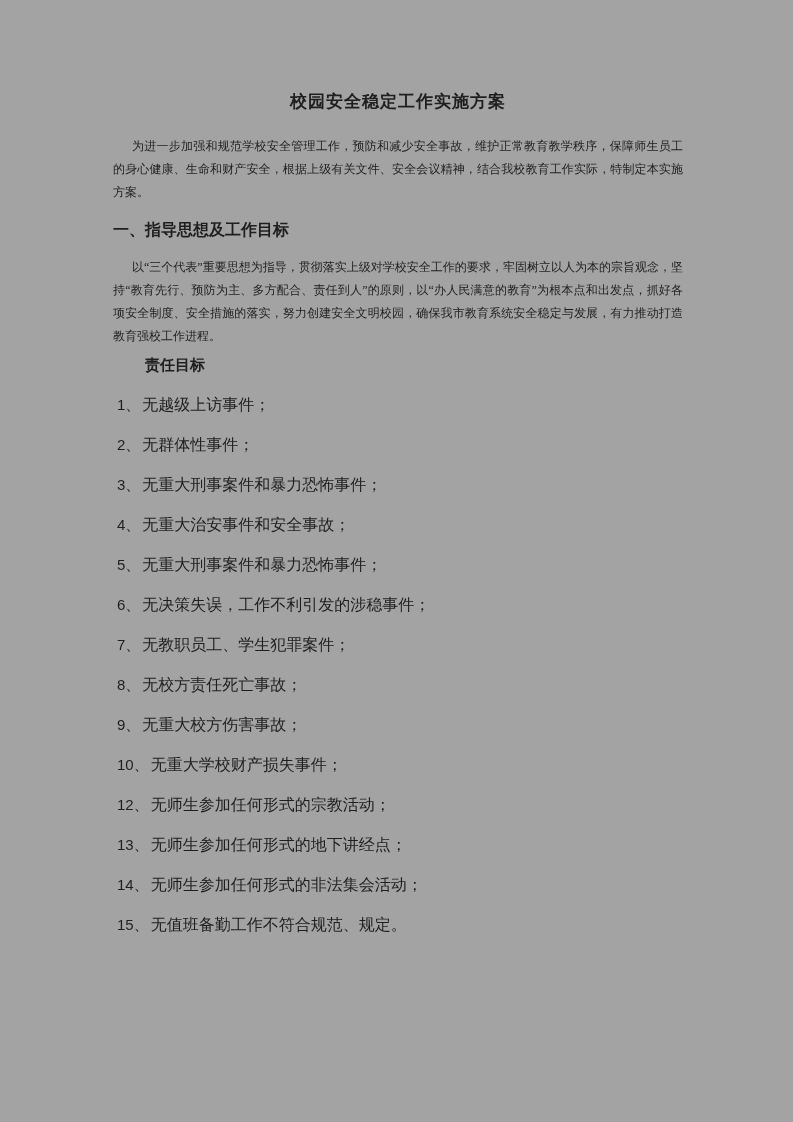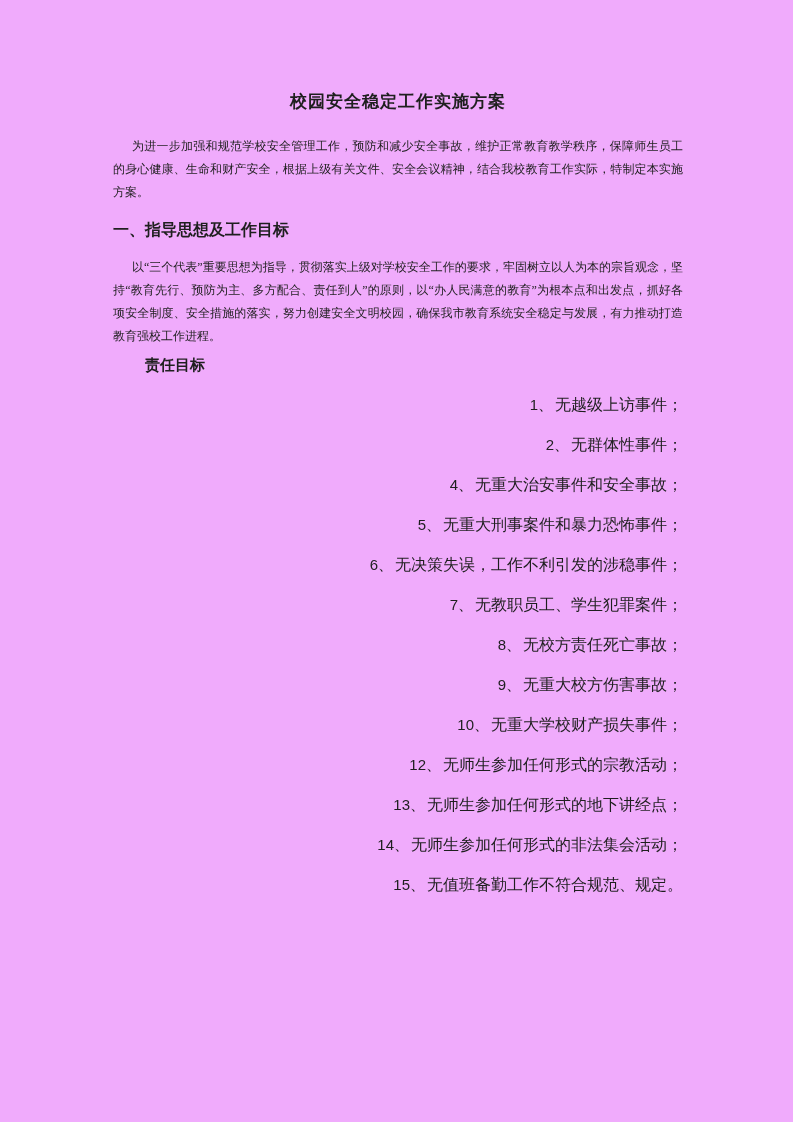--- a/index.html
+++ b/index.html
@@ -4,21 +4,21 @@
 <style>
   html, body {
     margin: 0;
     padding: 0;
     background: #ffffff;
   }
   .page {
     position: relative;
     width: 793px;
     height: 1122px;
-    background: #f0abfc;
+    background: #a3a3a3;
     color: #1f1f1f;
     font-family: "Liberation Serif", "DejaVu Serif", serif;
     overflow: hidden;
     box-sizing: border-box;
   }
   .content {
     box-sizing: border-box;
     padding: 90px 110px 0 113px;
   }
   .doc-title {
@@ -49,21 +49,20 @@
     font-size: 15px;
     font-weight: bold;
     line-height: 23px;
     padding-left: 32px;
     margin: 0 0 16px 0;
   }
   .goal-list {
     list-style: none;
     margin: 0;
     padding: 0 0 0 4px;
-    text-align: right;
   }
   .goal-item {
     font-size: 16px;
     line-height: 23px;
     margin: 0 0 17px 0;
     white-space: nowrap;
   }
   .goal-number {
     font-family: "Liberation Sans", "DejaVu Sans", sans-serif;
     font-size: 15px;
@@ -84,20 +83,21 @@
 
     <h2 class="section-heading">一、指导思想及工作目标</h2>
 
     <p class="para second">以“三个代表”重要思想为指导，贯彻落实上级对学校安全工作的要求，牢固树立以人为本的宗旨观念，坚持“教育先行、预防为主、多方配合、责任到人”的原则，以“办人民满意的教育”为根本点和出发点，抓好各项安全制度、安全措施的落实，努力创建安全文明校园，确保我市教育系统安全稳定与发展，有力推动打造教育强校工作进程。</p>
 
     <h3 class="sub-heading">责任目标</h3>
 
     <ul class="goal-list">
       <li class="goal-item"><span class="goal-number">1、</span><span class="goal-text">无越级上访事件；</span></li>
       <li class="goal-item"><span class="goal-number">2、</span><span class="goal-text">无群体性事件；</span></li>
+      <li class="goal-item"><span class="goal-number">3、</span><span class="goal-text">无重大刑事案件和暴力恐怖事件；</span></li>
       <li class="goal-item"><span class="goal-number">4、</span><span class="goal-text">无重大治安事件和安全事故；</span></li>
       <li class="goal-item"><span class="goal-number">5、</span><span class="goal-text">无重大刑事案件和暴力恐怖事件；</span></li>
       <li class="goal-item"><span class="goal-number">6、</span><span class="goal-text">无决策失误，工作不利引发的涉稳事件；</span></li>
       <li class="goal-item"><span class="goal-number">7、</span><span class="goal-text">无教职员工、学生犯罪案件；</span></li>
       <li class="goal-item"><span class="goal-number">8、</span><span class="goal-text">无校方责任死亡事故；</span></li>
       <li class="goal-item"><span class="goal-number">9、</span><span class="goal-text">无重大校方伤害事故；</span></li>
       <li class="goal-item"><span class="goal-number">10、</span><span class="goal-text">无重大学校财产损失事件；</span></li>
       <li class="goal-item"><span class="goal-number">12、</span><span class="goal-text">无师生参加任何形式的宗教活动；</span></li>
       <li class="goal-item"><span class="goal-number">13、</span><span class="goal-text">无师生参加任何形式的地下讲经点；</span></li>
       <li class="goal-item"><span class="goal-number">14、</span><span class="goal-text">无师生参加任何形式的非法集会活动；</span></li>

